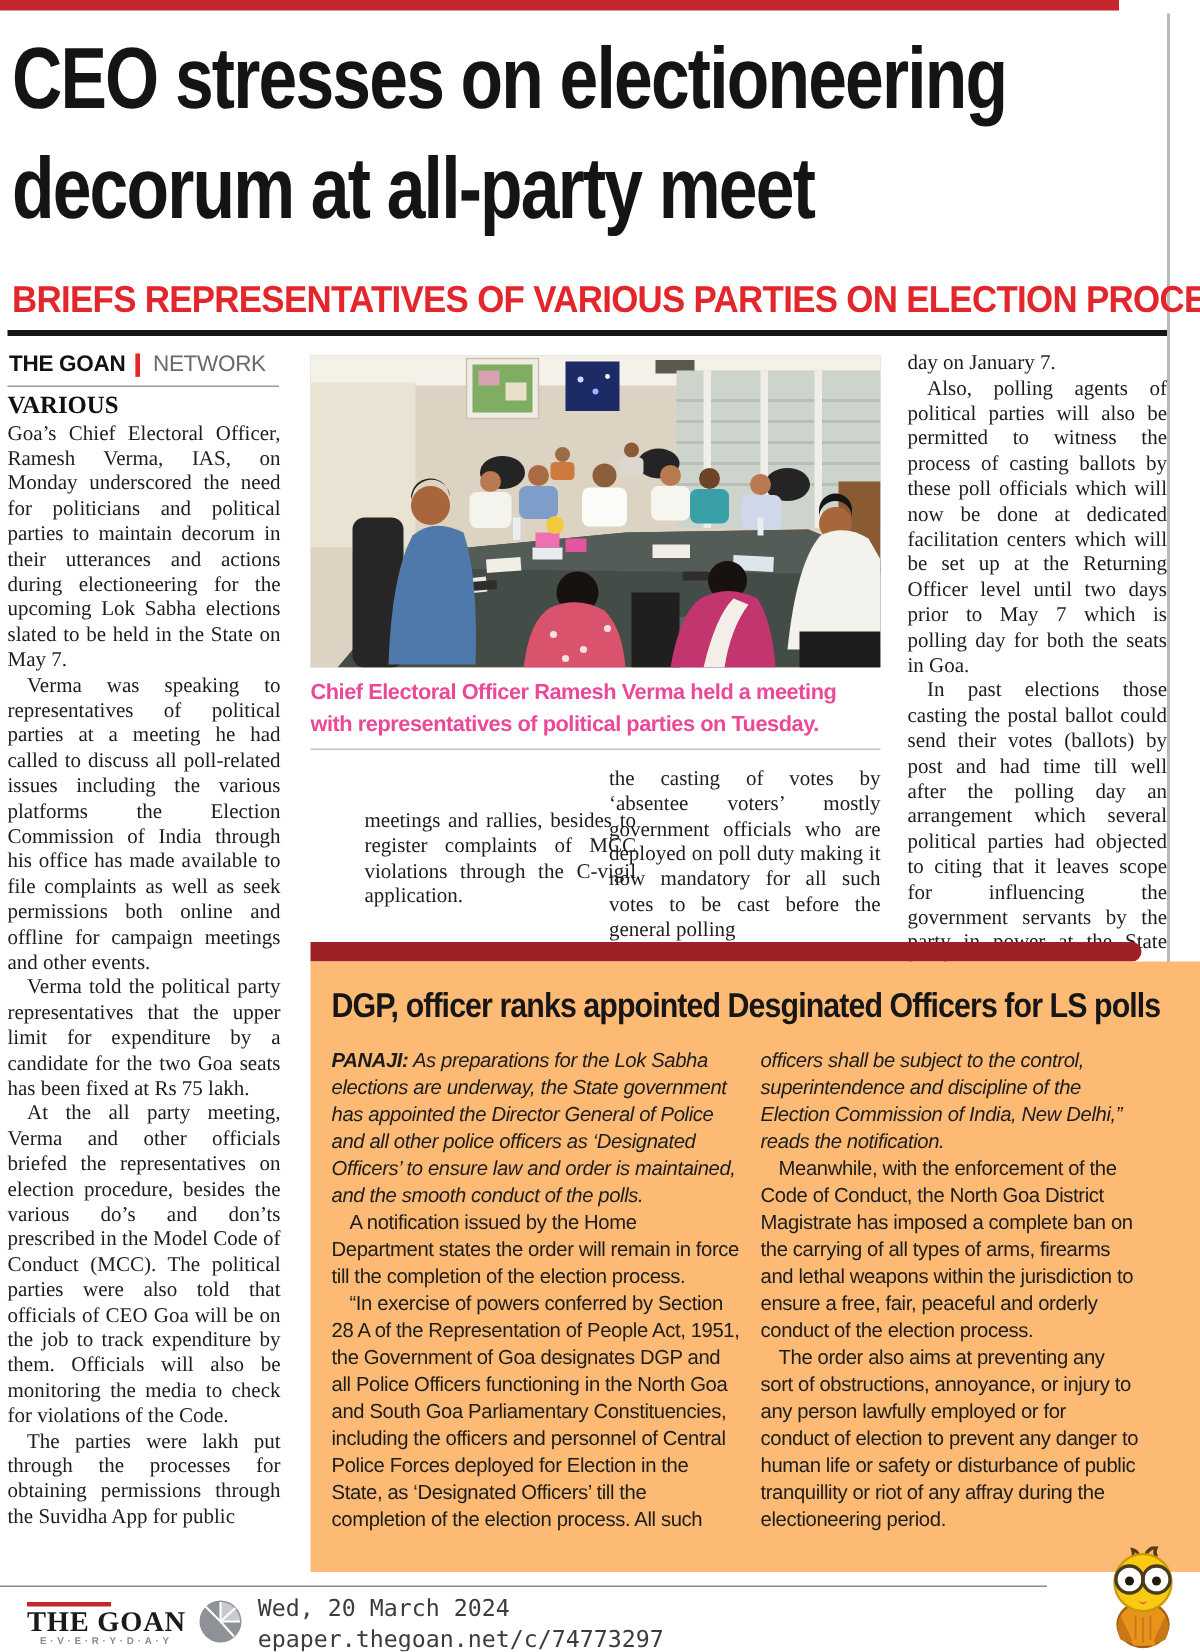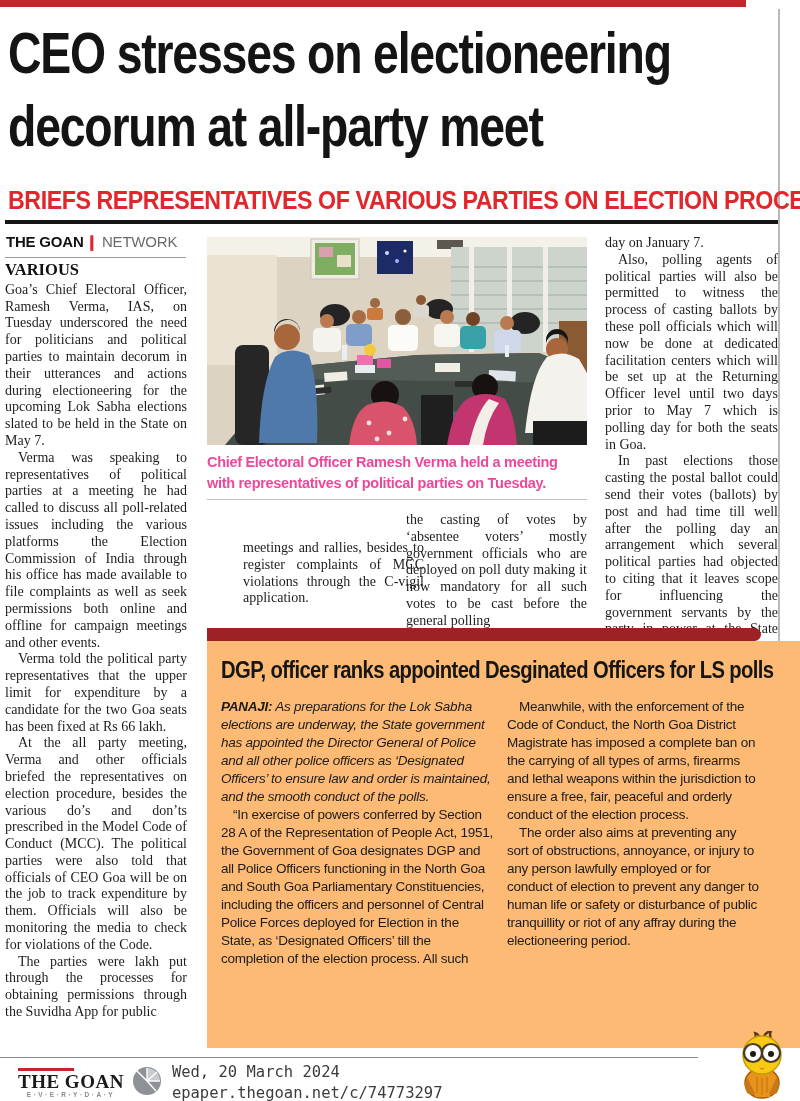--- a/index.html
+++ b/index.html
@@ -81,23 +81,23 @@
   <div class="subheadline">BRIEFS REPRESENTATIVES OF VARIOUS PARTIES ON ELECTION PROCEDURE</div>
   <div class="black-rule"></div>
 
   <div class="byline">
     <span>THE GOAN</span><span class="sep">❙</span><span class="network">NETWORK</span>
   </div>
   <div class="byline-rule"></div>
 
   <div class="serifcol col-left">
     <div class="dateline">VARIOUS</div>
-    <p class="flush">Goa’s Chief Electoral Officer, Ramesh Verma, IAS, on Tuesday underscored the need for politicians and political parties to maintain decorum in their utterances and actions during electioneering for the upcoming Lok Sabha elections slated to be held in the State on May 7.</p>
+    <p class="flush">Goa’s Chief Electoral Officer, Ramesh Verma, IAS, on Monday underscored the need for politicians and political parties to maintain decorum in their utterances and actions during electioneering for the upcoming Lok Sabha elections slated to be held in the State on May 7.</p>
     <p>Verma was speaking to representatives of political parties at a meeting he had called to discuss all poll-related issues including the various platforms the Election Commission of India through his office has made available to file complaints as well as seek permissions both online and offline for campaign meetings and other events.</p>
-    <p>Verma told the political party representatives that the upper limit for expenditure by a candidate for the two Goa seats has been fixed at Rs 66 lakh.</p>
+    <p>Verma told the political party representatives that the upper limit for expenditure by a candidate for the two Goa seats has been fixed at Rs 75 lakh.</p>
     <p>At the all party meeting, Verma and other officials briefed the representatives on election procedure, besides the various do’s and don’ts prescribed in the Model Code of Conduct (MCC). The political parties were also told that officials of CEO Goa will be on the job to track expenditure by them. Officials will also be monitoring the media to check for violations of the Code.</p>
     <p>The parties were lakh put through the processes for obtaining permissions through the Suvidha App for public</p>
   </div>
 
   <div class="photo">
     <svg width="380" height="208" viewBox="0 0 380 208" preserveAspectRatio="none">
 
       <rect x="0" y="0" width="380" height="208" fill="#ddd3c3"></rect>
       <rect x="0" y="0" width="380" height="20" fill="#f4f1e9"></rect>
       <rect x="230" y="3" width="26" height="9" fill="#5c584e"></rect>
@@ -199,23 +199,25 @@
     <p class="flush">day on January 7.</p>
     <p>Also, polling agents of political parties will also be permitted to witness the process of casting ballots by these poll officials which will now be done at dedicated facilitation centers which will be set up at the Returning Officer level until two days prior to May 7 which is polling day for both the seats in Goa.</p>
     <p>In past elections those casting the postal ballot could send their votes (ballots) by post and had time till well after the polling day an arrangement which several political parties had objected to citing that it leaves scope for influencing the government servants by the party in power at the State level.</p>
   </div>
 
   <div class="box-bar"></div>
   <div class="box">
     <div class="box-headline">DGP, officer ranks appointed Desginated Officers for LS polls</div>
     <div class="box-col box-col-left">
       <p class="flush"><span class="box-dateline">PANAJI:</span> <span>As preparations for the Lok Sabha elections are underway, the State government has appointed the Director General of Police and all other police officers as ‘Designated Officers’ to ensure law and order is maintained, and the smooth conduct of the polls.</span></p>
+      <p>A notification issued by the Home Department states the order will remain in force till the completion of the election process.</p>
       <p>“In exercise of powers conferred by Section 28 A of the Representation of People Act, 1951, the Government of Goa designates DGP and all Police Officers functioning in the North Goa and South Goa Parliamentary Constituencies, including the officers and personnel of Central Police Forces deployed for Election in the State, as ‘Designated Officers’ till the completion of the election process. All such</p>
     </div>
     <div class="box-col box-col-right">
+      <p class="flush">officers shall be subject to the control, superintendence and discipline of the Election Commission of India, New Delhi,” reads the notification.</p>
       <p>Meanwhile, with the enforcement of the Code of Conduct, the North Goa District Magistrate has imposed a complete ban on the carrying of all types of arms, firearms and lethal weapons within the jurisdiction to ensure a free, fair, peaceful and orderly conduct of the election process.</p>
       <p>The order also aims at preventing any sort of obstructions, annoyance, or injury to any person lawfully employed or for conduct of election to prevent any danger to human life or safety or disturbance of public tranquillity or riot of any affray during the electioneering period.</p>
     </div>
   </div>
 
   <div class="footer-rule"></div>
 
   <div class="footer">
     <div class="goan-logo">
       <div class="logo-microbar"></div>

